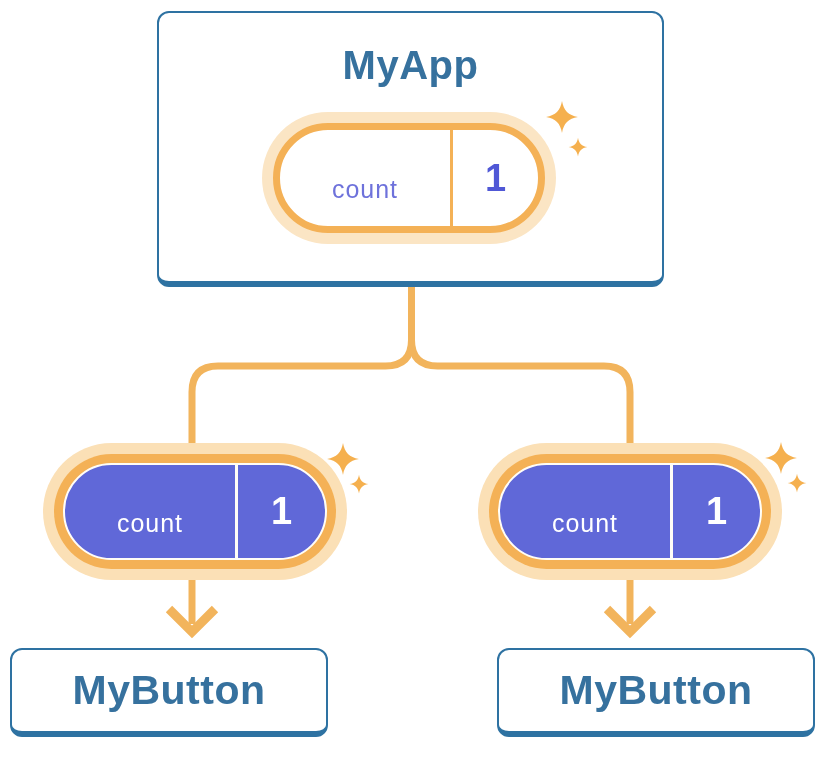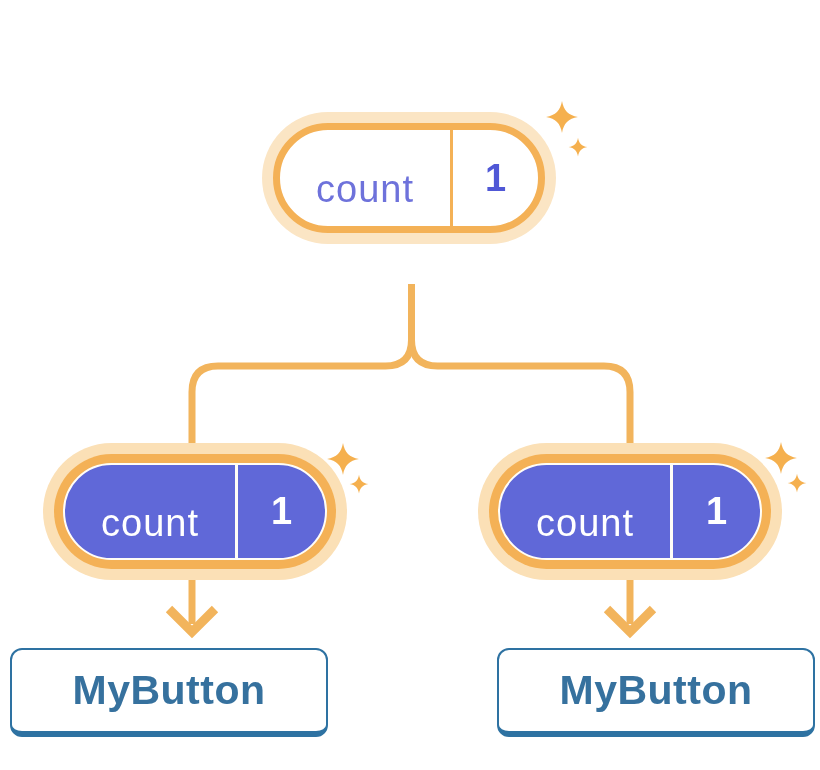--- a/index.html
+++ b/index.html
@@ -49,21 +49,21 @@
   }
   .pill-leaf{
     width:260px;height:93px;
     background:#6068D8;
     border:2px solid #FFFDF7;
     box-shadow:0 0 0 9px #F4B156, 0 0 0 20px #FBE0B6;
   }
   .pill-leaf-left{left:63px;top:463px;}
   .pill-leaf-right{left:498px;top:463px;}
   .pill-cell{display:flex;align-items:center;justify-content:center;}
-  .pill-name{width:170px;font-size:38px;letter-spacing:1px;margin-top:23px;}
+  .pill-name{width:170px;font-size:25px;letter-spacing:1px;margin-top:23px;}
   .pill-value{flex:1;font-size:38px;font-weight:700;}
   .pill-divider{width:3px;}
   .pill-root .pill-name{color:#6E72DB;}
   .pill-root .pill-value{color:#5058D6;}
   .pill-root .pill-divider{background:#F4B156;}
   .pill-leaf .pill-name,.pill-leaf .pill-value{color:#ffffff;}
   .pill-leaf .pill-divider{background:#FFFDF7;}
   
   .sparkle{position:absolute;z-index:3;}
   .sparkle path{fill:#F5B04E;}
@@ -75,20 +75,23 @@
 
   <svg class="wires" width="820" height="770" viewBox="0 0 820 770">
     <path class="line" d="M411.5 284 L411.5 340 Q411.5 366 385.5 366 L218 366 Q192 366 192 392 L192 470"></path>
     <path class="line" d="M411.5 284 L411.5 340 Q411.5 366 437.5 366 L604 366 Q630 366 630 392 L630 470"></path>
     <path class="line" d="M192 570 L192 624"></path>
     <path class="head" d="M169 609 L192 632 L215 609"></path>
     <path class="line" d="M630 570 L630 624"></path>
     <path class="head" d="M607 609 L630 632 L653 609"></path>
   </svg>
 
+  <div class="card card-root">
+    <div class="card-title">MyApp</div>
+  </div>
 
   <div class="pill pill-root">
     <div class="pill-cell pill-name">count</div>
     <div class="pill-divider"></div>
     <div class="pill-cell pill-value">1</div>
   </div>
 
   <div class="pill pill-leaf pill-leaf-left">
     <div class="pill-cell pill-name">count</div>
     <div class="pill-divider"></div>

